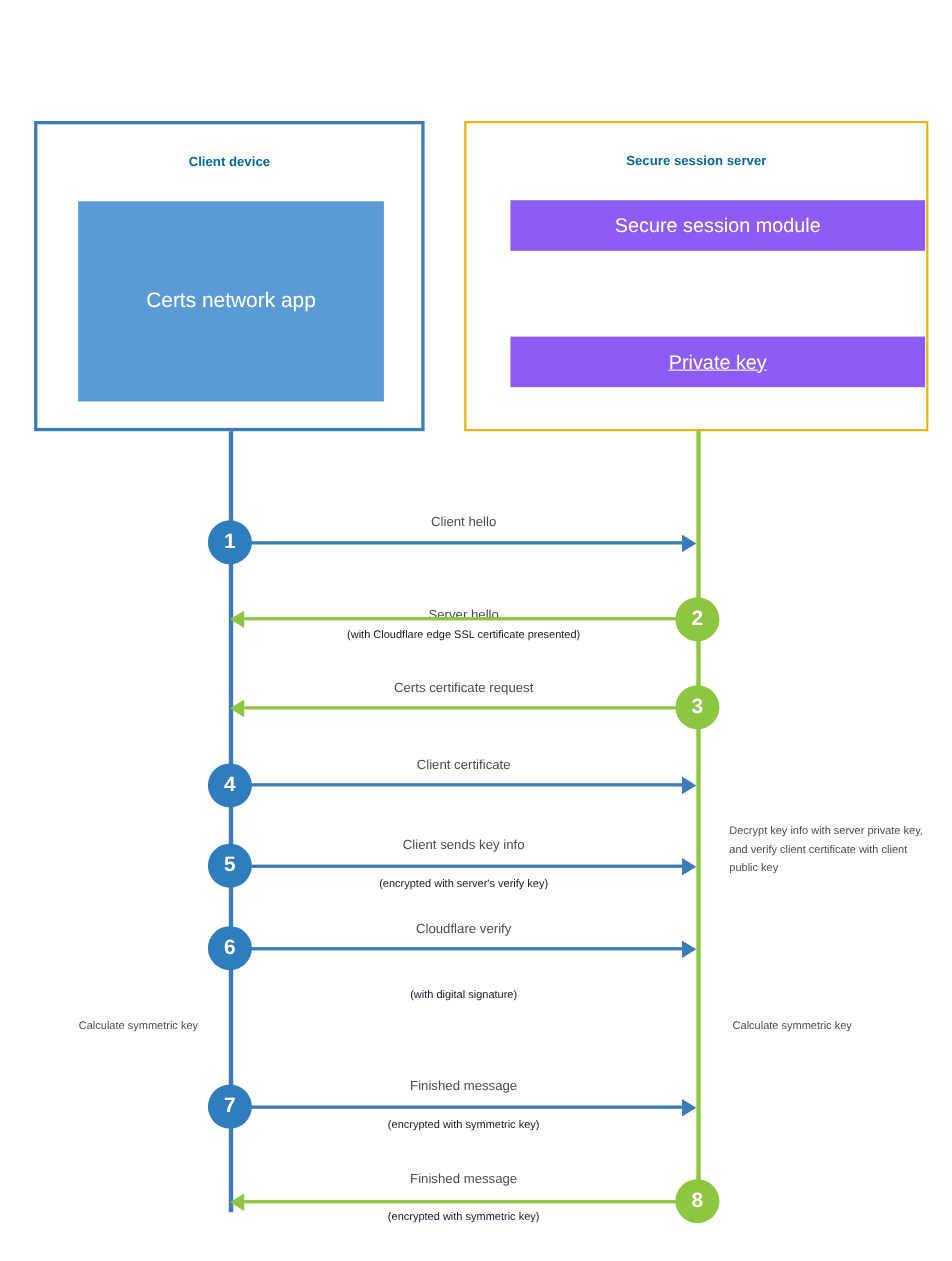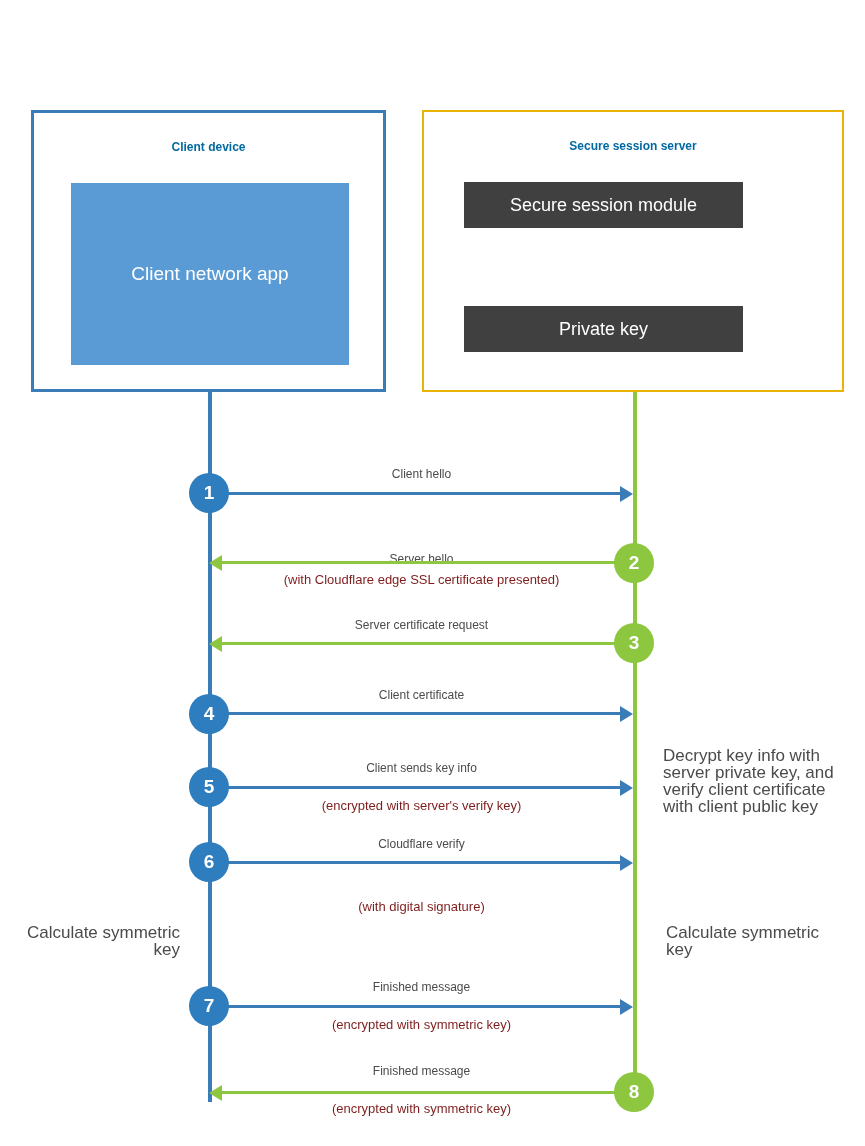--- a/index.html
+++ b/index.html
@@ -31,28 +31,28 @@
   }
 
   .client-app{
     position:absolute;left:37px;top:70px;width:278px;height:182px;
     background:#5b9bd5;color:#ffffff;
     display:flex;align-items:center;justify-content:center;text-align:center;
     font-size:19px;line-height:26px;font-weight:400;
   }
 
   .server-module{
-    position:absolute;left:40px;width:279px;height:46px;
-    background:#404040;color:#ffffff;
+    position:absolute;left:40px;width:377px;height:46px;
+    background:#8b5cf6;color:#ffffff;
     display:flex;align-items:center;justify-content:center;
     font-size:18px;font-weight:400;
   }
   .server-module.m0{top:70px;}
   .server-module.m1{top:132px;}
-  .server-module.m2{top:194px;}
+  .server-module.m2{top:194px;text-decoration:underline;}
 
   
   .lifeline{position:absolute;width:4px;}
   .lifeline.client{left:208px;top:392px;height:710px;background:#3a7cb8;}
   .lifeline.server{left:633px;top:392px;height:702px;background:#8dc63f;}
 
   
   .msg{position:absolute;}
   .msg-line{position:absolute;height:3px;}
   .msg-line.blue{background:#3a7cb8;}
@@ -69,39 +69,39 @@
   }
   .step-circle.blue{background:#2e7dbe;}
   .step-circle.green{background:#8dc63f;}
 
   .msg-label{
     position:absolute;text-align:center;
     font-size:12px;color:#4b4b4b;white-space:nowrap;
   }
   .msg-sub{
     position:absolute;text-align:center;
-    font-size:13px;color:#7f1d1d;white-space:nowrap;
+    font-size:10px;color:#0f172a;white-space:nowrap;
   }
 
   
   .side-note{
-    position:absolute;font-size:17px;line-height:17px;color:#4b4b4b;
+    position:absolute;font-size:10px;line-height:17px;color:#4b4b4b;
   }
   .side-note.right-align{text-align:right;}
   .side-note.left-align{text-align:left;}
 </style>
 </head>
 <body>
 
 <div id="stage">
 
 
   <div class="actor-box client">
     <div class="actor-title">Client device</div>
-    <div class="client-app">Client network app</div>
+    <div class="client-app">Certs network app</div>
   </div>
 
   <div class="actor-box server">
     <div class="actor-title">Secure session server</div>
     <div class="server-module m0">Secure session module</div>
     <div class="server-module m2">Private key</div>
   </div>
 
   <div class="lifeline client"></div>
   <div class="lifeline server"></div>
@@ -115,21 +115,21 @@
 
   <div class="msg">
     <div class="msg-label" style="left:210px;top:552px;width:423px;">Server hello</div>
     <div class="msg-line green" style="left:222px;top:561px;width:411px;"></div>
     <div class="arrowhead left green" style="left:209px;top:555px;"></div>
     <div class="msg-sub" style="left:210px;top:572px;width:423px;">(with Cloudflare edge SSL certificate presented)</div>
     <div class="step-circle green" style="left:614px;top:543px;">2</div>
   </div>
 
   <div class="msg">
-    <div class="msg-label" style="left:210px;top:618px;width:423px;">Server certificate request</div>
+    <div class="msg-label" style="left:210px;top:618px;width:423px;">Certs certificate request</div>
     <div class="msg-line green" style="left:222px;top:642px;width:411px;"></div>
     <div class="arrowhead left green" style="left:209px;top:636px;"></div>
     <div class="step-circle green" style="left:614px;top:623px;">3</div>
   </div>
 
   <div class="msg">
     <div class="msg-label" style="left:210px;top:688px;width:423px;">Client certificate</div>
     <div class="msg-line blue" style="left:210px;top:712px;width:412px;"></div>
     <div class="arrowhead right blue" style="left:620px;top:706px;"></div>
     <div class="step-circle blue" style="left:189px;top:694px;">4</div>

